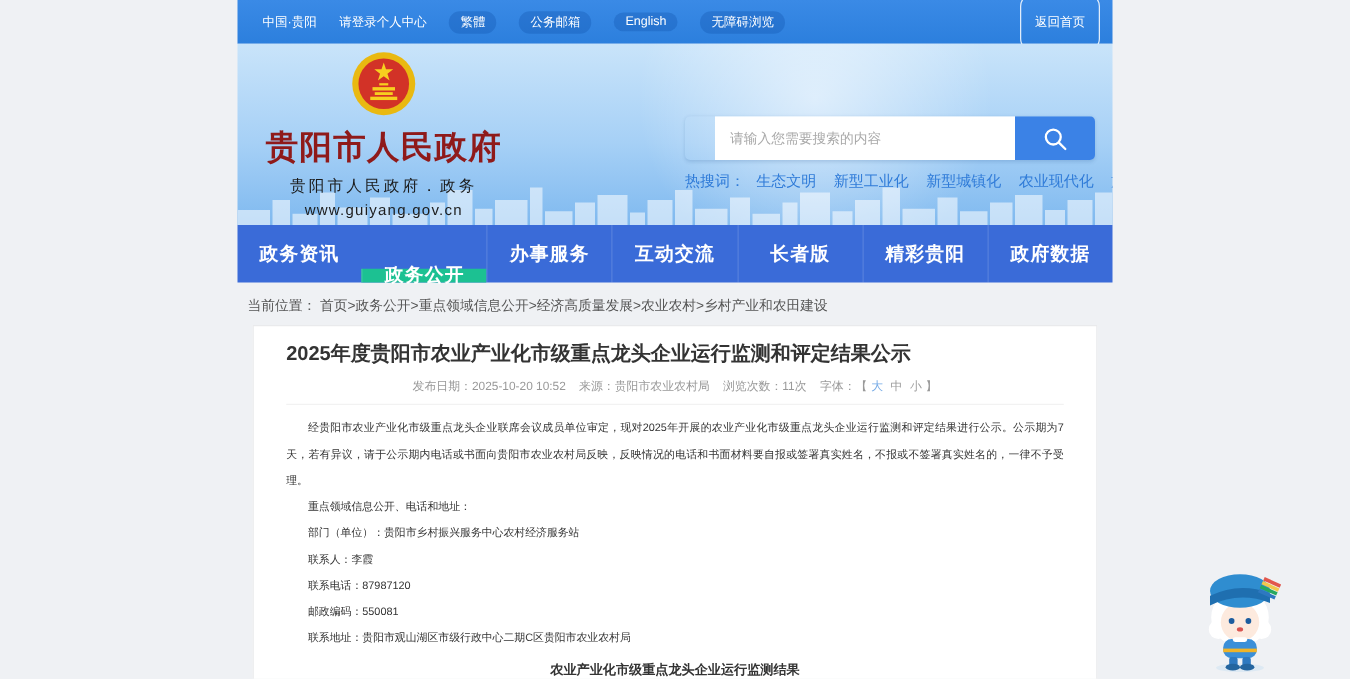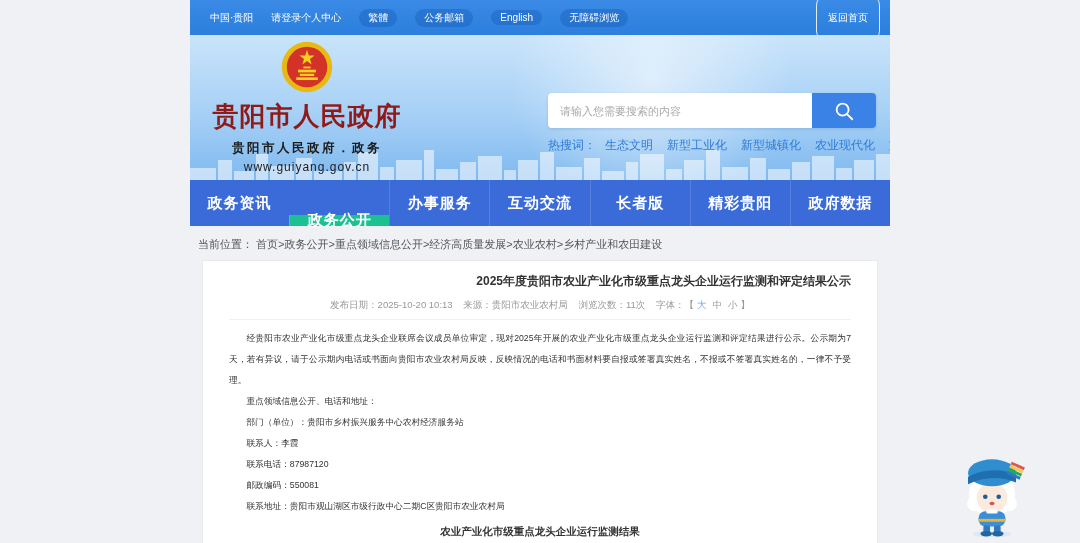--- a/index.html
+++ b/index.html
@@ -15,45 +15,45 @@
   .home-btn{margin-left:auto;color:#fff;border:1px solid rgba(255,255,255,.85);border-radius:10px;padding:15px 11px;font-size:10px;text-decoration:none;white-space:nowrap;cursor:pointer;}
 
   
   .banner{height:145px;position:relative;overflow:hidden;
     background:radial-gradient(circle at 66% 30%,rgba(255,255,255,.55),rgba(255,255,255,0) 30%),
                linear-gradient(180deg,var(--banner-top,#c9e4fa) 0%,#a6d0f6 55%,var(--banner-bottom,#7fb9ef) 100%);}
   .skyline{position:absolute;bottom:0;left:0;width:100%;height:42px;opacity:.55;}
   .logo{position:absolute;left:14px;top:5px;width:206px;text-align:center;text-decoration:none;display:block;cursor:pointer;}
   .emblem{width:54px;height:54px;}
   .site-name{font-size:26px;font-weight:bold;color:var(--brand-red,#8f1a1a);letter-spacing:1px;margin-top:1px;white-space:nowrap;}
-  .site-sub{font-size:12.5px;font-weight:bold;color:#1b1b1b;letter-spacing:2.5px;margin-top:6px;white-space:nowrap;}
+  .site-sub{font-size:12.5px;font-weight:normal;color:#1b1b1b;letter-spacing:2.5px;margin-top:6px;white-space:nowrap;}
   .site-url{font-size:12px;color:#1c1c1c;letter-spacing:1px;margin-top:3px;}
 
   .search-wrap{position:absolute;left:358px;top:58px;width:328px;}
   .search-box{display:flex;height:35px;border-radius:4px;overflow:hidden;box-shadow:0 1px 3px rgba(30,80,140,.18);}
-  .search-box input{flex:1;border:0;outline:0;padding:0 12px;font-size:11px;color:#333;background:#fff;}
+  .search-box input{flex:1;border:0;outline:0;padding:0 12px;font-size:11px;color:#333;background:#fff;margin-left:24px;}
   .search-box input::placeholder{color:#a9a9a9;}
   .search-btn{width:64px;border:0;background:var(--search-button,#3b82e6);display:flex;align-items:center;justify-content:center;cursor:pointer;}
   .hotwords{display:flex;align-items:center;margin-top:9px;font-size:12px;color:var(--link-blue,#2f7bd8);white-space:nowrap;}
   .hot-label{margin-right:9px;}
   .hot-word{color:var(--link-blue,#2f7bd8);text-decoration:none;margin-right:14px;cursor:pointer;}
 
   
   .nav{display:flex;height:46px;background:var(--nav-bg,#3a6bd8);}
   .nav-item{flex:1;display:flex;align-items:center;justify-content:center;color:#fff;font-size:15px;font-weight:bold;letter-spacing:1px;cursor:pointer;}
   .nav-item + .nav-item{border-left:1px solid rgba(255,255,255,.14);}
   .nav-item.active{background:var(--nav-active,#1cc192);margin-top:35px;}
 
   
   .breadcrumb{padding:11px 8px 8px;font-size:11px;color:#555;}
   .bc-path{color:#555;cursor:pointer;}
 
   
   .card{background:#fff;border:1px solid #e9eaec;margin:0 12px;padding:7px 26px 30px;box-sizing:border-box;min-height:320px;}
-  .title{font-size:12px;font-weight:bold;color:#333;text-align:right;margin:5px 0 0;}
+  .title{font-size:16px;font-weight:bold;color:#333;text-align:left;margin:5px 0 0;}
   .meta{text-align:center;font-size:9.5px;color:#999;margin-top:9px;padding-bottom:7px;border-bottom:1px solid #f2f2f2;white-space:nowrap;}
   .meta .gap{margin-left:8px;}
   .fsz{margin:0 3px;cursor:pointer;}
   .f0{color:#77abe6;}.f1{color:#9a9a9a;}.f2{color:#9a9a9a;}
   .body-line{font-size:8.7px;color:#333;line-height:21px;margin:0;text-indent:2em;text-align:justify;}
   .lead{margin-top:8px;}
   .tbl-caption{text-align:center;font-weight:bold;font-size:10.5px;color:#333;margin:8px 0 6px;}
   .results{width:100%;border-collapse:collapse;}
   .results th,.results td{border:1px solid #ccc;font-size:10.5px;color:#333;text-align:center;padding:6px 4px;font-weight:normal;}
   .results th:nth-child(1),.results td:nth-child(1){width:8%;}
@@ -164,21 +164,21 @@
       </div>
 
     <div class="breadcrumb">
       <span>当前位置：</span>
       <span class="bc-path">首页&gt;政务公开&gt;重点领域信息公开&gt;经济高质量发展&gt;农业农村&gt;乡村产业和农田建设</span>
     </div>
 
     <div class="card">
       <h1 class="title">2025年度贵阳市农业产业化市级重点龙头企业运行监测和评定结果公示</h1>
       <div class="meta">
-        <span>发布日期：</span><span>2025-10-20 10:13</span>
+        <span>发布日期：</span><span>2025-10-20 10:52</span>
         <span class="gap">来源：</span><span>贵阳市农业农村局</span>
         <span class="gap">浏览次数：</span><span>11次</span>
         <span class="gap">字体：</span><span>【</span><span><span class="fsz f0">大</span><span class="fsz f1">中</span><span class="fsz f2">小</span></span><span>】</span>
       </div>
 
       <p class="body-line lead">经贵阳市农业产业化市级重点龙头企业联席会议成员单位审定，现对2025年开展的农业产业化市级重点龙头企业运行监测和评定结果进行公示。公示期为7天，若有异议，请于公示期内电话或书面向贵阳市农业农村局反映，反映情况的电话和书面材料要自报或签署真实姓名，不报或不签署真实姓名的，一律不予受理。</p>
       <div>
           <p class="body-line">重点领域信息公开、电话和地址：</p>
           <p class="body-line">部门（单位）：贵阳市乡村振兴服务中心农村经济服务站</p>
           <p class="body-line">联系人：李霞</p>

